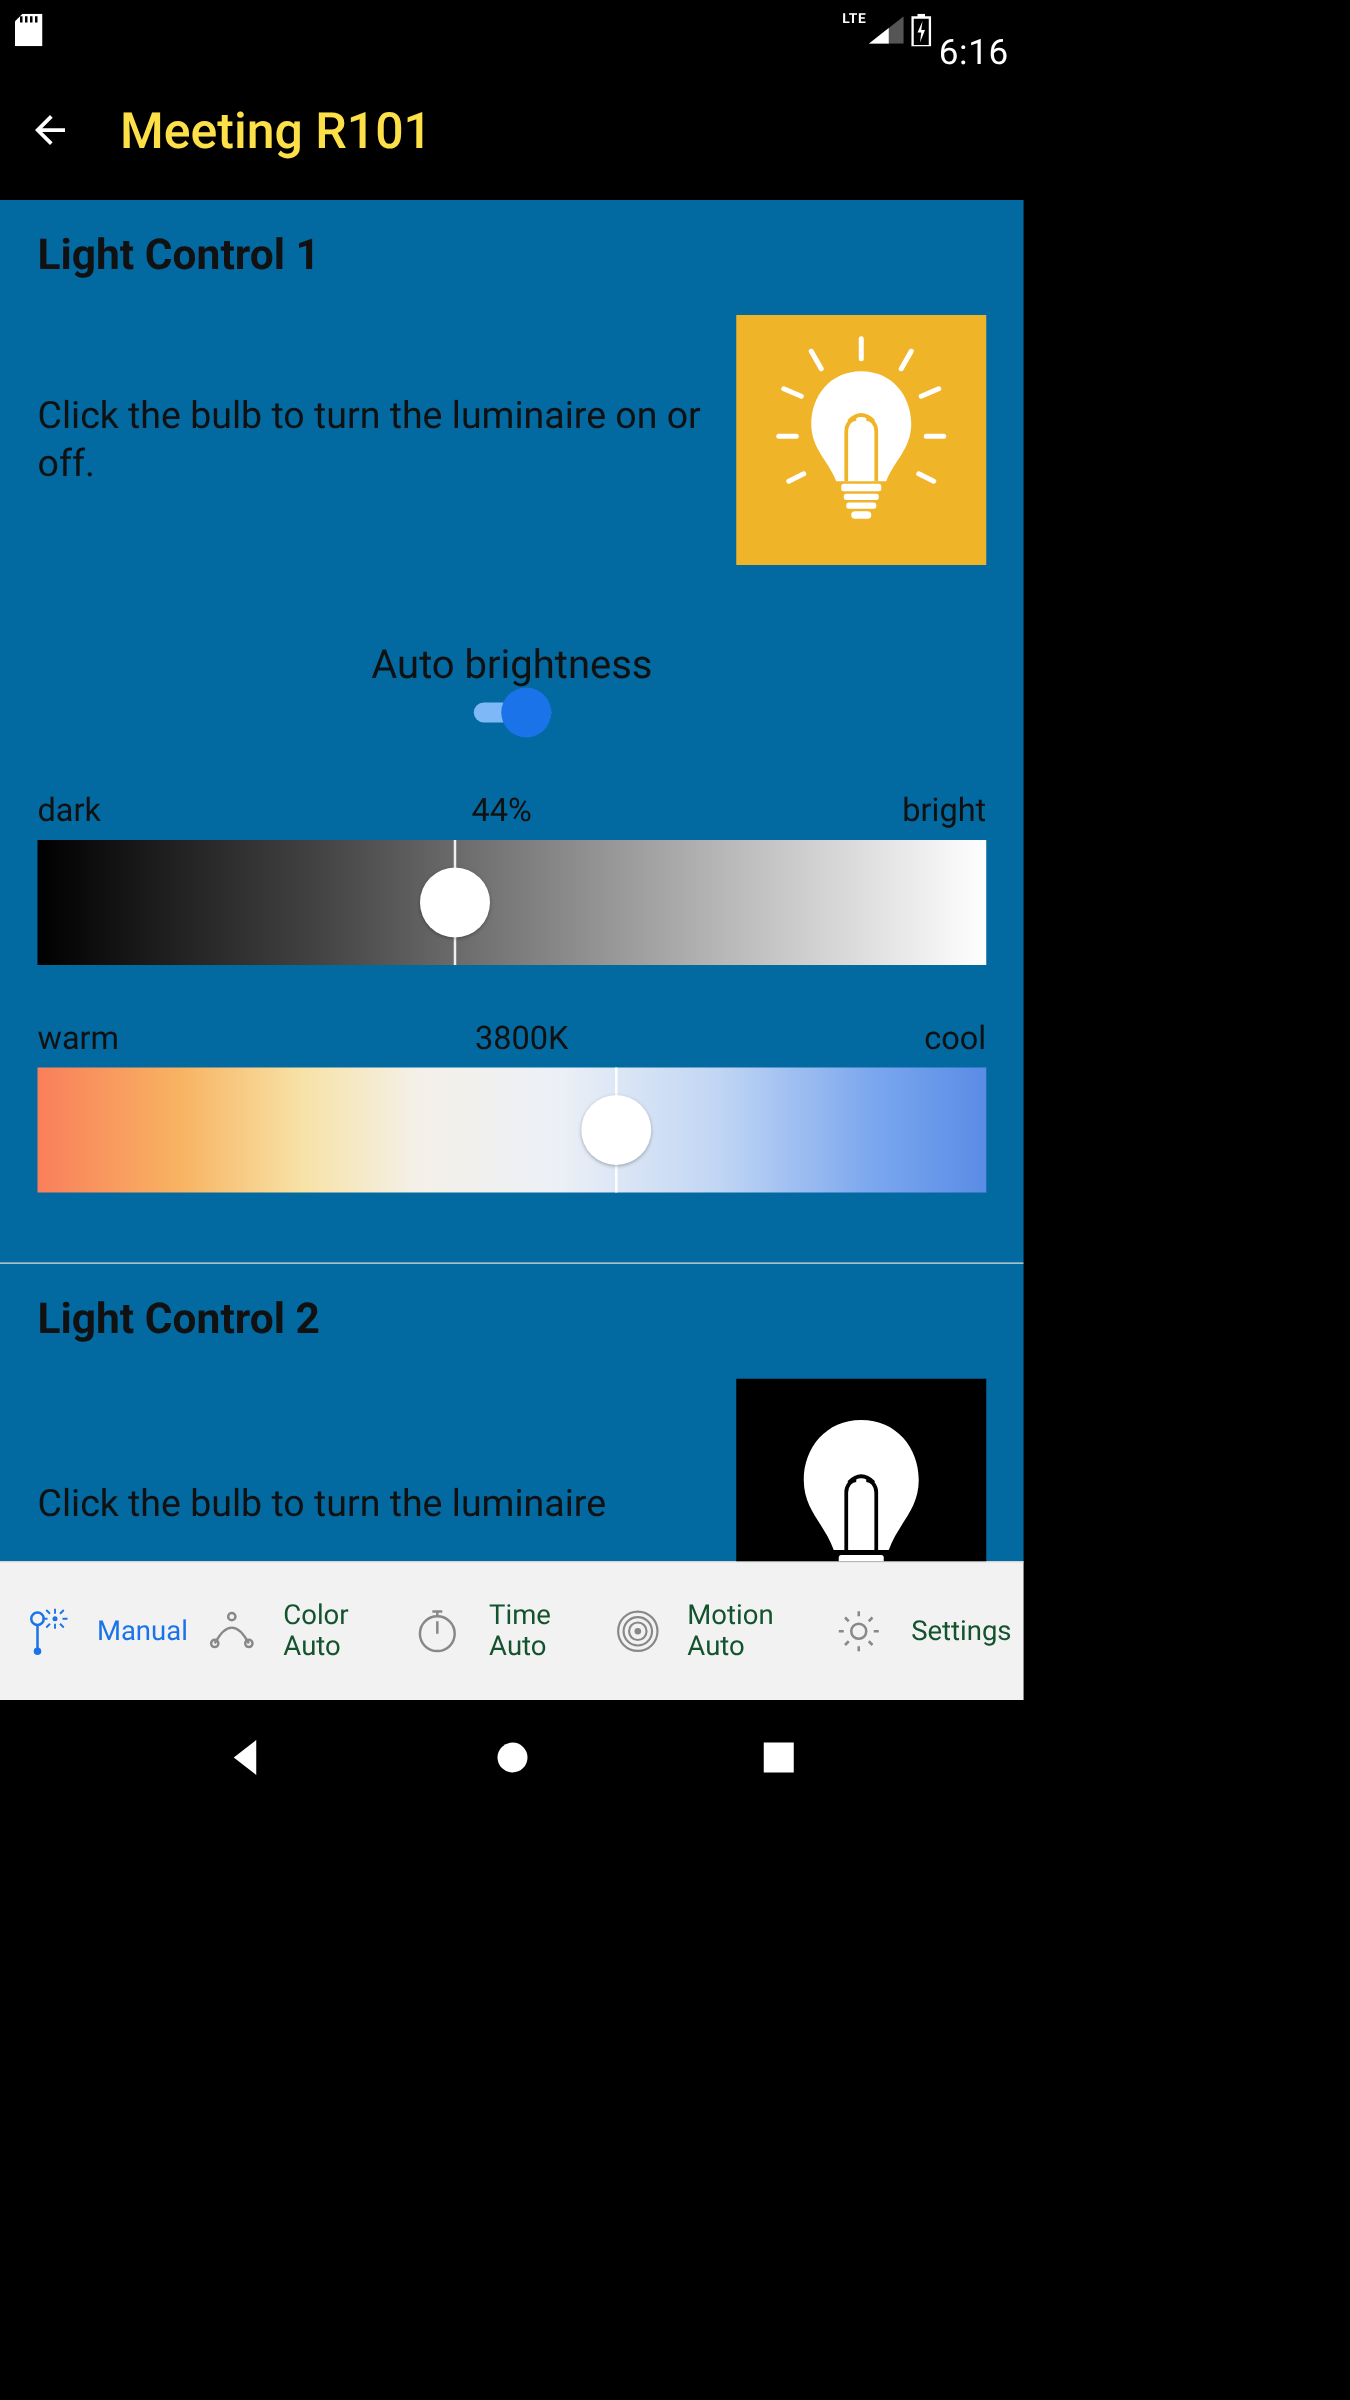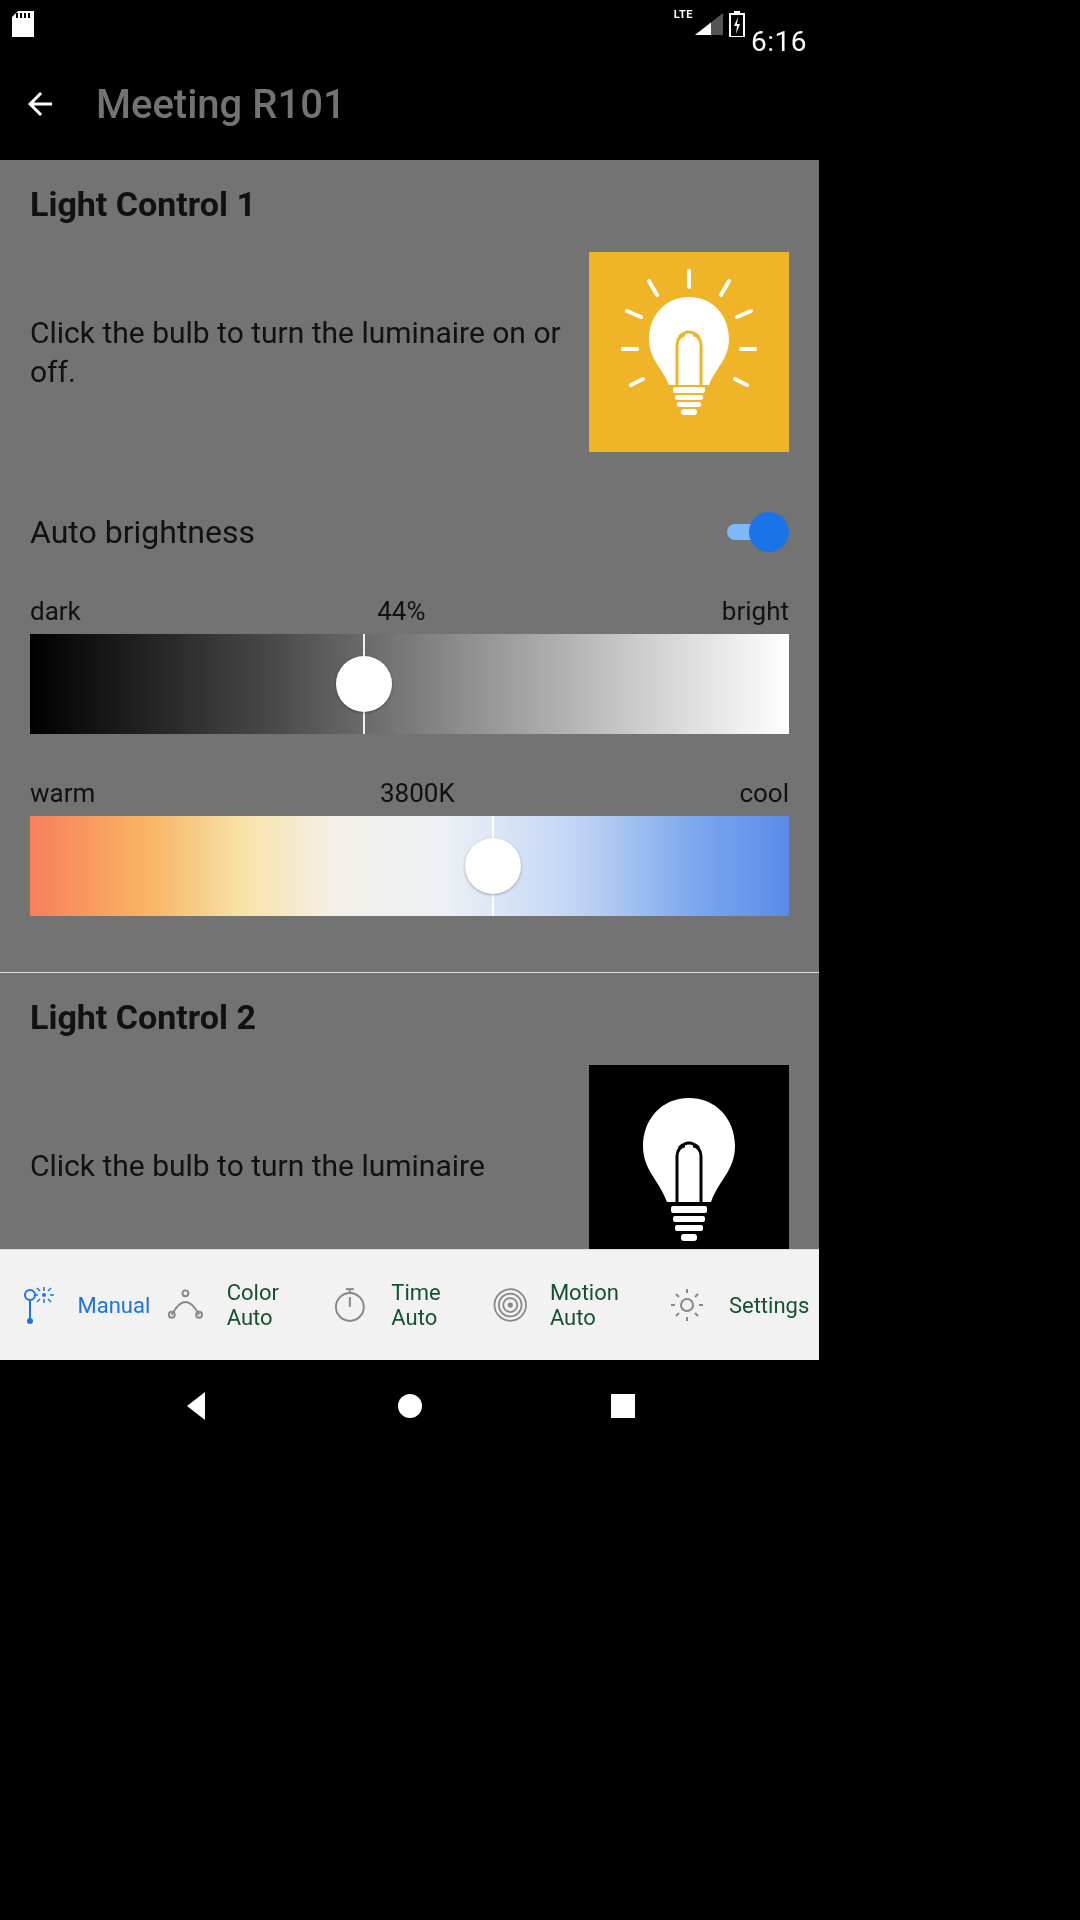--- a/index.html
+++ b/index.html
@@ -10,37 +10,37 @@
   .sd-icon { width: 22px; height: 26px; display: inline-block; }
   .signal-icon { width: 28px; height: 22px; display: inline-block; }
   .battery-icon { width: 16px; height: 26px; display: inline-block; }
   .status-time { font-size: 28px; font-weight: 400; margin-left: 8px; letter-spacing: 0.5px; margin-top: 35px; }
   .lte-label { font-size: 11px; font-weight: 700; letter-spacing: 0.5px; margin-right: -4px; position: relative; top: -10px; }
   .status-bar svg { display: block; }
   .status-bar > * { margin-left: 6px; }
   .status-bar > :first-child { margin-left: 0; }
 
   
-  .app-bar { height: 112px; background: #000; color: #737373; display: flex; align-items: center; padding: 0 16px; }
+  .app-bar { height: 112px; background: #000; color: #fde047; display: flex; align-items: center; padding: 0 16px; }
   .back-btn { width: 48px; height: 48px; display: flex; align-items: center; justify-content: center; }
   .back-btn svg { width: 36px; height: 36px; }
   .app-title { font-size: 40px; font-weight: 500; margin-left: 32px; }
 
   
-  .content { background: #737373; height: calc(1456px - 48px - 112px - 111px - 96px); overflow: hidden; }
+  .content { background: #0369a1; height: calc(1456px - 48px - 112px - 111px - 96px); overflow: hidden; }
   .section { padding: 24px 30px 0 30px; }
   .section-title { font-size: 34px; font-weight: 700; color: #111; margin-bottom: 28px; }
   .bulb-row { display: flex; align-items: center; gap: 24px; }
   .bulb-instr { font-size: 30px; color: #111; line-height: 1.3; flex: 1; }
   .bulb-tile { width: 200px; height: 200px; display: flex; align-items: center; justify-content: center; flex: 0 0 auto; }
   .bulb-tile.on { background: #f0b429; }
   .bulb-tile.off { background: #000; }
   .bulb-tile svg { width: 140px; height: 170px; }
 
-  .auto-row { display: flex; align-items: center; margin-top: 60px; }
+  .auto-row { display: flex; align-items: center; margin-top: 60px; flex-direction: column; }
   .auto-label { font-size: 32px; color: #111; flex: 1; }
   .switch { width: 62px; height: 40px; position: relative; }
   .switch-track { position: absolute; left: 0; right: 0; top: 12px; height: 16px; border-radius: 8px; background: #7eb8f7; }
   .switch-thumb { position: absolute; right: 0; top: 0; width: 40px; height: 40px; border-radius: 50%; background: #1a73e8; }
 
   .slider-block { margin-top: 44px; }
   .slider-labels { display: flex; font-size: 26px; color: #111; margin-bottom: 8px; margin-top: 24px; }
   .slider-labels .mid { flex: 1; text-align: center; }
   .slider-track { position: relative; height: 100px; }
   .brightness-track { background: linear-gradient(to right, #000 0%, #444 30%, #888 55%, #ccc 80%, #fff 100%); }

